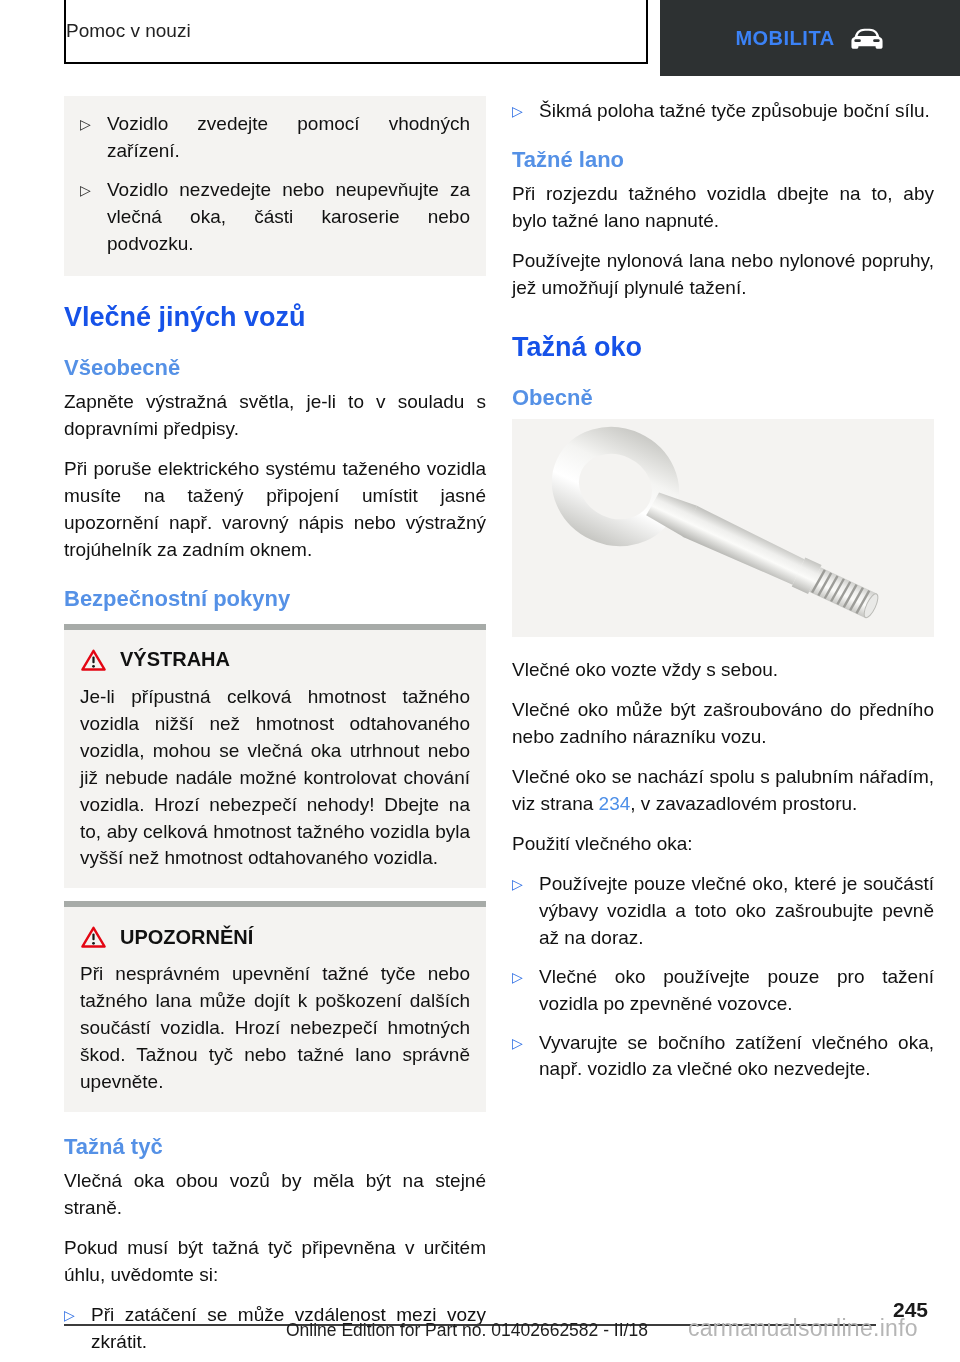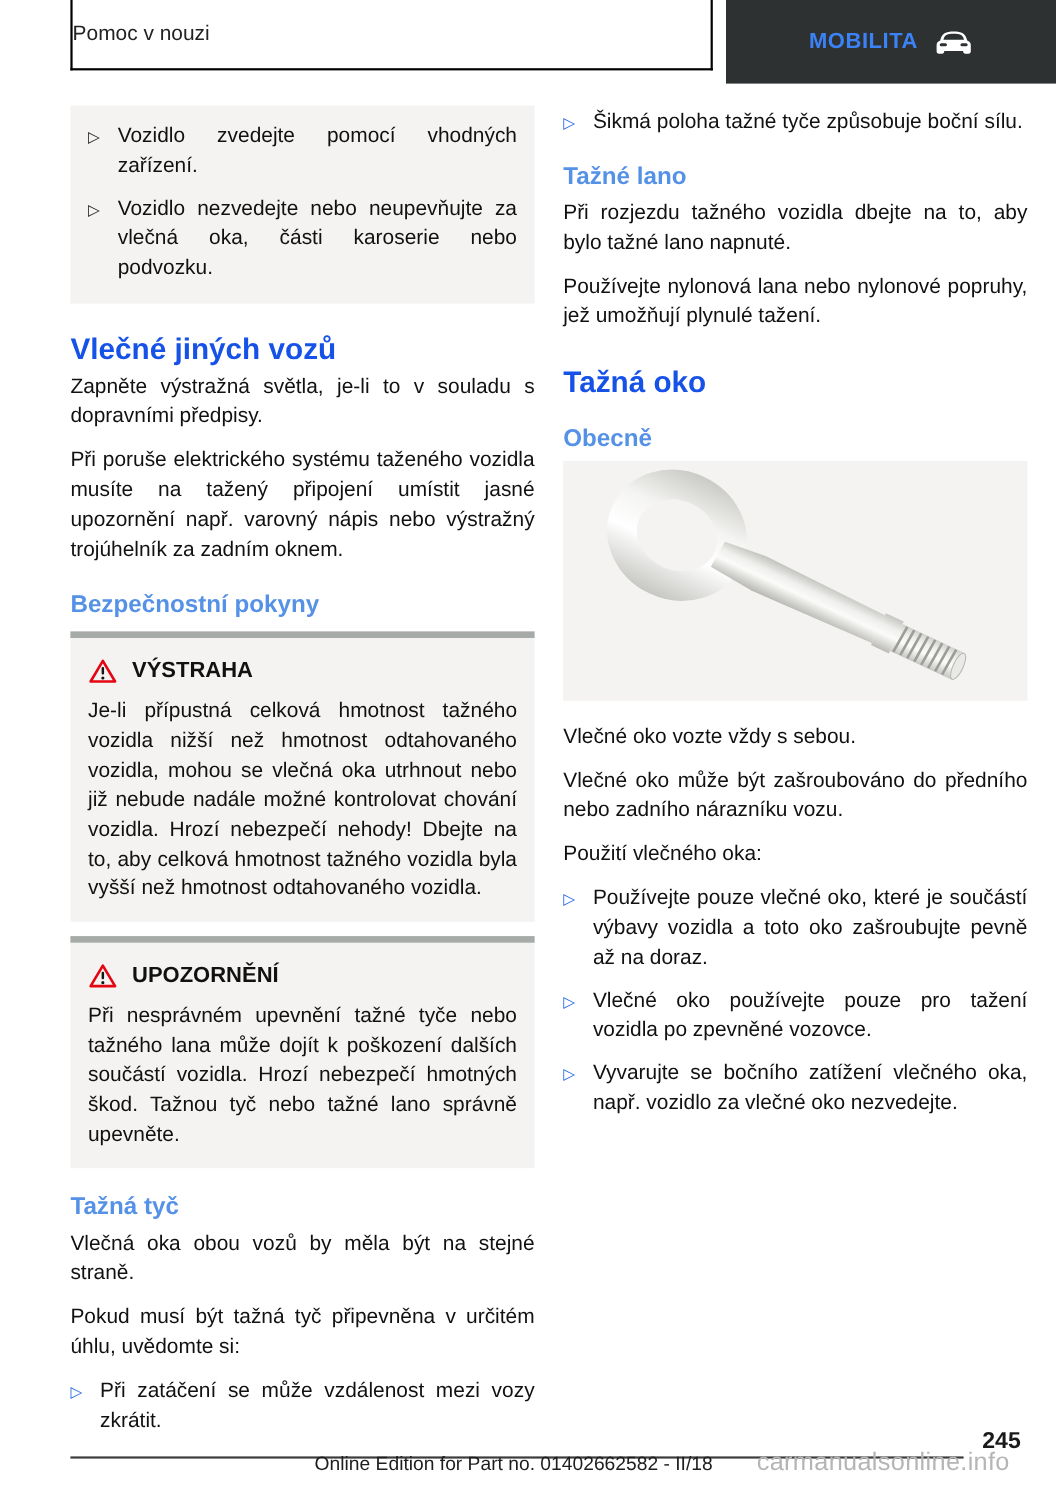--- a/index.html
+++ b/index.html
@@ -75,20 +75,21 @@
         <span class="btxt">Vozidlo zvedejte pomocí vhodných zařízení.</span>
       </div>
       <div class="bullet">
         <span class="tri dark">▷</span>
         <span class="btxt">Vozidlo nezvedejte nebo neupevňujte za vlečná oka, části karoserie nebo podvozku.</span>
       </div>
     </div>
 
     <h1>Vlečné jiných vozů</h1>
 
+    <h2>Všeobecně</h2>
     <p>Zapněte výstražná světla, je-li to v souladu s dopravními předpisy.</p>
     <p>Při poruše elektrického systému taženého vozidla musíte na tažený připojení umístit jasné upozornění např. varovný nápis nebo výstražný trojúhelník za zadním oknem.</p>
 
     <h2>Bezpečnostní pokyny</h2>
 
     <div class="admon">
       <div class="admon-title">
         <span style="display:inline-flex;">
           <svg viewBox="0 0 34 30" width="27" height="24" aria-hidden="true">
             <path d="M17 3.5 L31 27 L3 27 Z" fill="none" stroke="#e30613" stroke-width="3" stroke-linejoin="round"></path>
@@ -172,20 +173,21 @@
             <line x1="337" y1="-13" x2="335" y2="13"></line>
             <line x1="344" y1="-13" x2="342" y2="13"></line>
           </g>
           <ellipse cx="352" cy="0" rx="4.5" ry="13" fill="#e9e9e7" stroke="#b9b9b5" stroke-width="1"></ellipse>
         </g>
       </svg>
     </div>
 
     <p>Vlečné oko vozte vždy s sebou.</p>
     <p>Vlečné oko může být zašroubováno do předního nebo zadního nárazníku vozu.</p>
+    <p><span>Vlečné oko se nachází spolu s palubním nářadím, viz strana </span><span class="link">234</span><span>, v zavazadlovém prostoru.</span></p>
     <p>Použití vlečného oka:</p>
 
     <div class="bullet">
       <span class="tri">▷</span>
       <span class="btxt">Používejte pouze vlečné oko, které je součástí výbavy vozidla a toto oko zašroubujte pevně až na doraz.</span>
     </div>
     <div class="bullet">
       <span class="tri">▷</span>
       <span class="btxt">Vlečné oko používejte pouze pro tažení vozidla po zpevněné vozovce.</span>
     </div>

